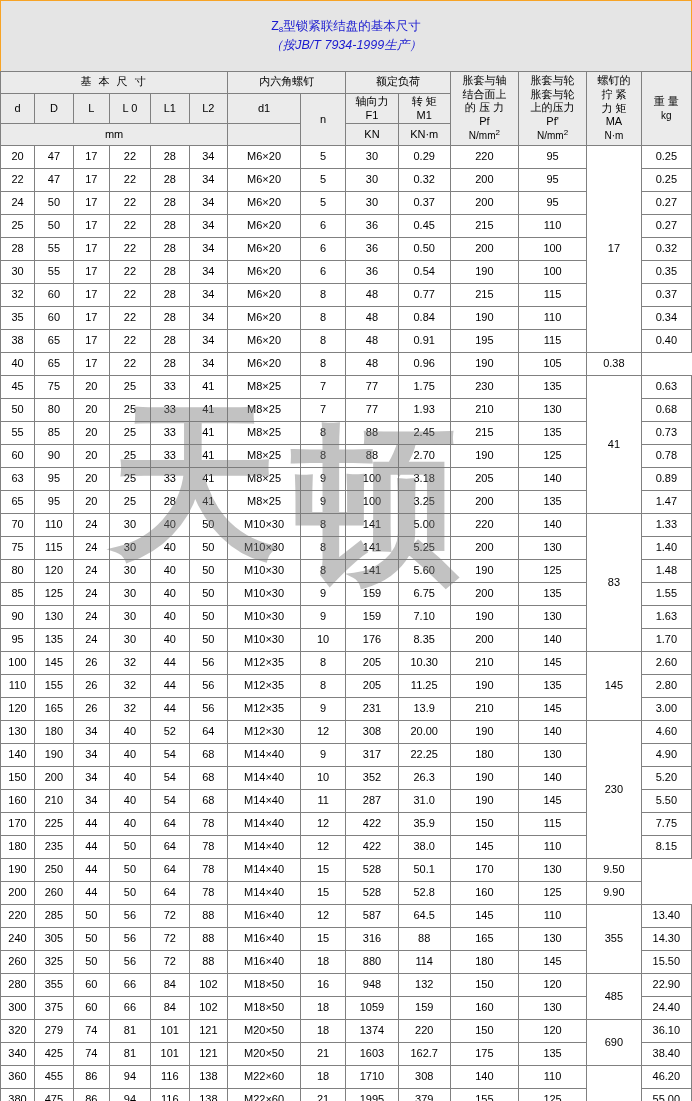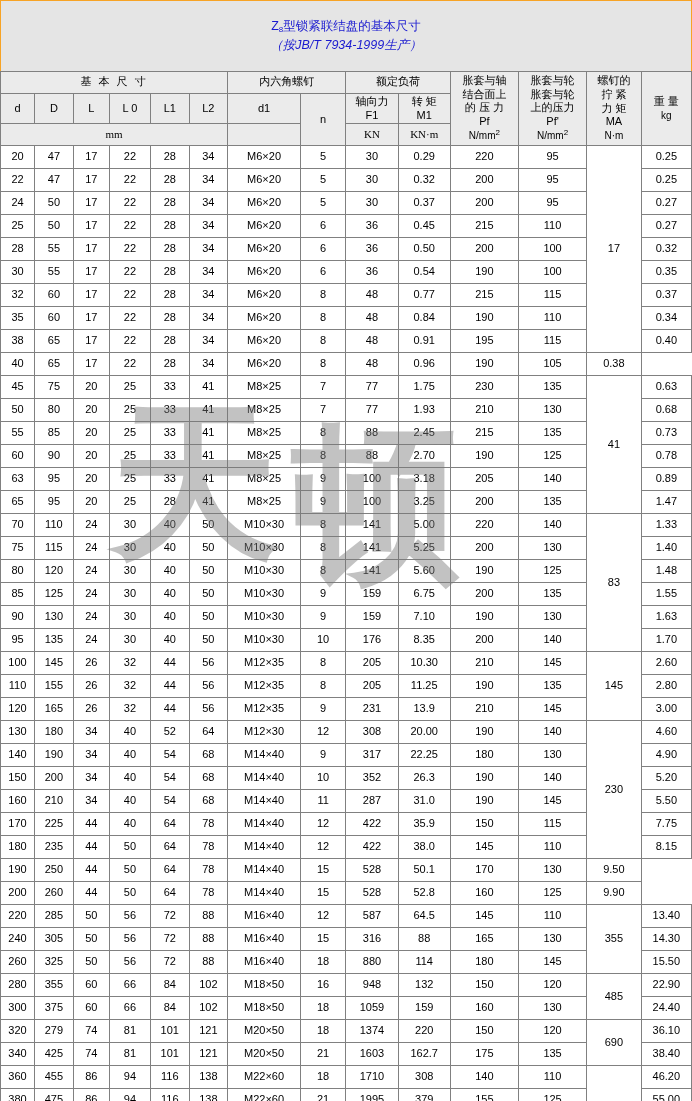--- a/index.html
+++ b/index.html
@@ -44,21 +44,21 @@
   }
   .title-row td .t1 { display:block; }
   .title-row td .t2 { display:block;font-style:italic; }
   .hdr td {
     background: #ebebeb;
     font-size: 11px;
     margin-top: 34px;
   }
   .hdr-tall td { height: 22px; }
   .grp { letter-spacing: 2px; }
-  .unit td { background:#ebebeb;font-family:Liberation Serif, serif; }
+  .unit td { background:#ebebeb; }
   .data td { height: 23px; }
   sub { font-size: 8px; vertical-align: -0.25em; }
   sup { font-size: 8px; vertical-align: 0.45em; }
   .small { font-size: 10px; }
   
   #watermark {
     position: absolute;
     left: 0; top: 0;
     width: 692px; height: 1101px;
     pointer-events: none;

